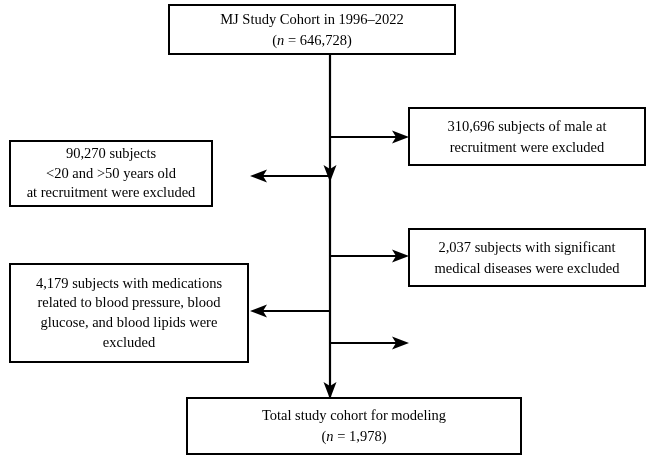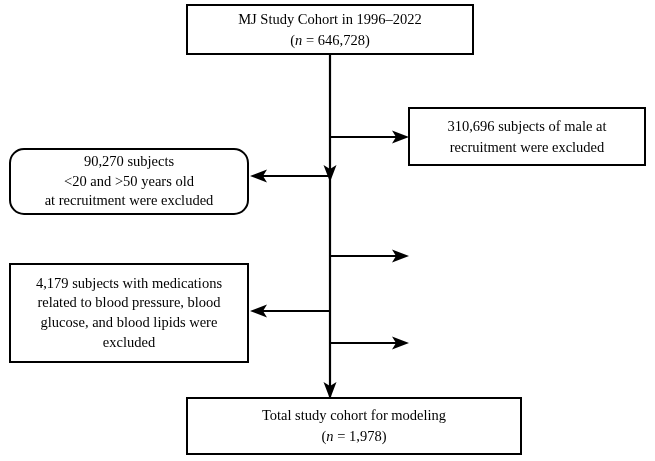--- a/index.html
+++ b/index.html
@@ -69,35 +69,39 @@
       <polygon points="330,182 323.5,165 330,169 336.5,165"></polygon>
       <polygon points="330,399 323.5,382 330,386 336.5,382"></polygon>
       <polygon points="409,137 392,130.5 396,137 392,143.5"></polygon>
       <polygon points="409,256 392,249.5 396,256 392,262.5"></polygon>
       <polygon points="409,343 392,336.5 396,343 392,349.5"></polygon>
       <polygon points="250,176 267,169.5 263,176 267,182.5"></polygon>
       <polygon points="250,311 267,304.5 263,311 267,317.5"></polygon>
     </g>
   </svg>
 
-  <div class="node-box" style="left:186px; top:4px; width:288px; height:51px;">
+  <div class="node-box" style="left:168px; top:4px; width:288px; height:51px;">
     <span class="node-text"><span>MJ Study Cohort in 1996–2022</span><br><span><span>(</span><span class="italic-n">n</span><span> = 646,728)</span></span></span>
   </div>
 
   <div class="node-box" style="left:408px; top:107px; width:238px; height:59px;">
     <span class="node-text">310,696 subjects of male at
 recruitment were excluded</span>
   </div>
 
-  <div class="node-box" style="left:9px; top:148px; width:240px; height:67px;border-radius:15px;">
+  <div class="node-box" style="left:9px; top:140px; width:204px; height:67px;">
     <span class="node-text tight">90,270 subjects
 &lt;20 and &gt;50 years old
 at recruitment were excluded</span>
   </div>
 
+  <div class="node-box" style="left:408px; top:228px; width:238px; height:59px;">
+    <span class="node-text">2,037 subjects with significant
+medical diseases were excluded</span>
+  </div>
 
   <div class="node-box" style="left:9px; top:263px; width:240px; height:100px;">
     <span class="node-text tight">4,179 subjects with medications
 related to  blood pressure, blood
 glucose, and blood lipids were
 excluded</span>
   </div>
 
 
   <div class="node-box" style="left:186px; top:397px; width:336px; height:58px;">

